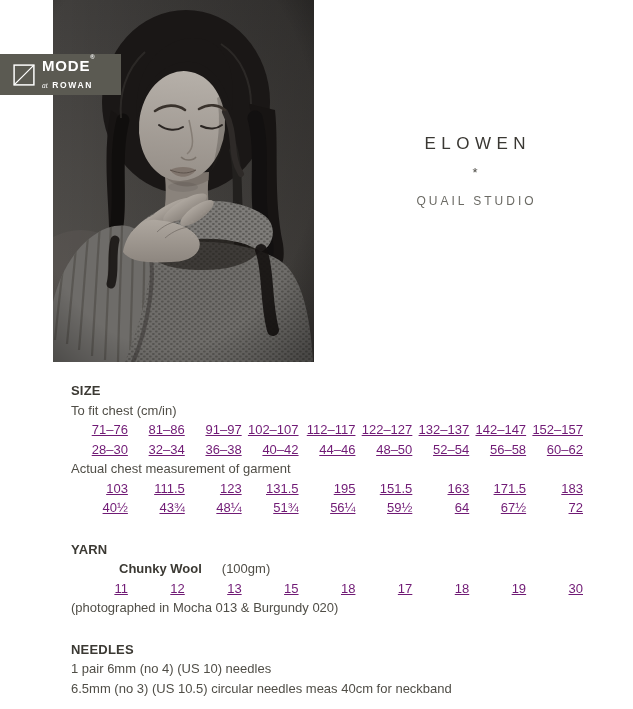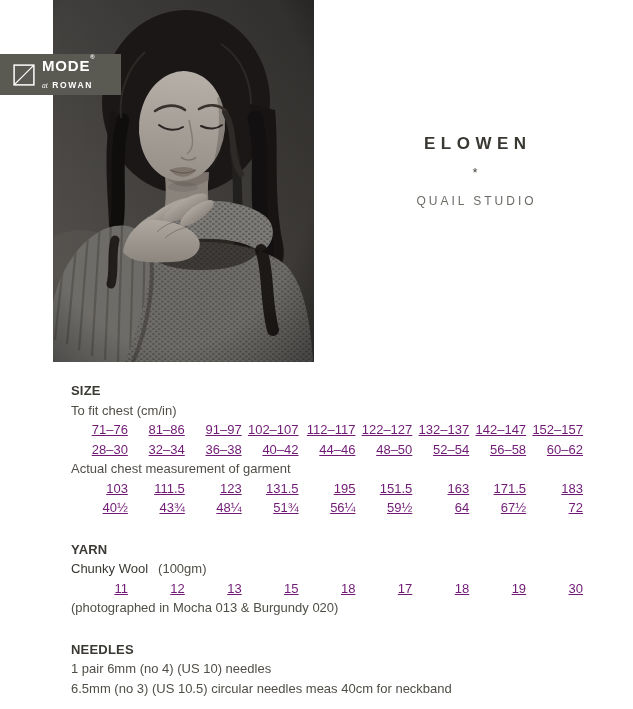--- a/index.html
+++ b/index.html
@@ -21,30 +21,30 @@
   }
   .logo-square{width:22px;height:22px;flex:0 0 auto;}
   .logo-text{display:flex;flex-direction:column;line-height:1;}
   .logo-brand{color:#ffffff;font-weight:700;font-size:15px;letter-spacing:.8px;}
   .logo-tm{font-size:6px;vertical-align:top;position:relative;top:-4px;letter-spacing:0;}
   .logo-sub{color:#ffffff;margin-top:2px;white-space:nowrap;}
   .logo-at{font-family:"Liberation Serif", serif;font-style:italic;font-size:7.5px;margin-top:38px;}
   .logo-rowan{font-weight:700;font-size:8.5px;letter-spacing:1.6px;}
   
   .title-block{position:absolute;left:380px;top:134px;width:190px;text-align:center;z-index:2;}
-  .title-name{font-size:17px;font-weight:700;letter-spacing:5.5px;padding-left:5.5px;color:#3a3833;}
+  .title-name{font-size:17px;font-weight:400;letter-spacing:5.5px;padding-left:5.5px;color:#3a3833;}
   .title-sep{margin-top:11px;font-size:13px;color:#4c4a44;}
   .title-designer{margin-top:14px;font-size:12px;letter-spacing:3px;padding-left:3px;color:#6b6a64;}
   
   .content{position:absolute;left:71px;top:381px;width:512px;z-index:2;
            font-size:13px;color:#504e47;}
   .line{line-height:19.5px;height:19.5px;white-space:nowrap;}
   .heading{font-weight:700;color:#3b3933;letter-spacing:.2px;}
-  .bold-inline{font-weight:400;color:#3b3933;}
-  .yarn-weight{margin-left:10px;}
+  .bold-inline{font-weight:700;color:#3b3933;margin-left:48px;}
+  .yarn-weight{margin-left:20px;}
   .num-row{display:grid;grid-template-columns:repeat(9,1fr);height:19.5px;line-height:19.5px;
            text-align:right;color:#701a75;text-decoration:underline;}
   .sect-gap{margin-top:22px;}
 </style>
 </head>
 <body>
 
 <div class="photo">
   <svg viewBox="0 0 261 362" role="img" aria-label="Black and white photograph of a woman with dark curly hair, eyes lowered, hand raised to her chin, wearing a chunky grey garter-stitch roll-neck sweater">
     <defs>

